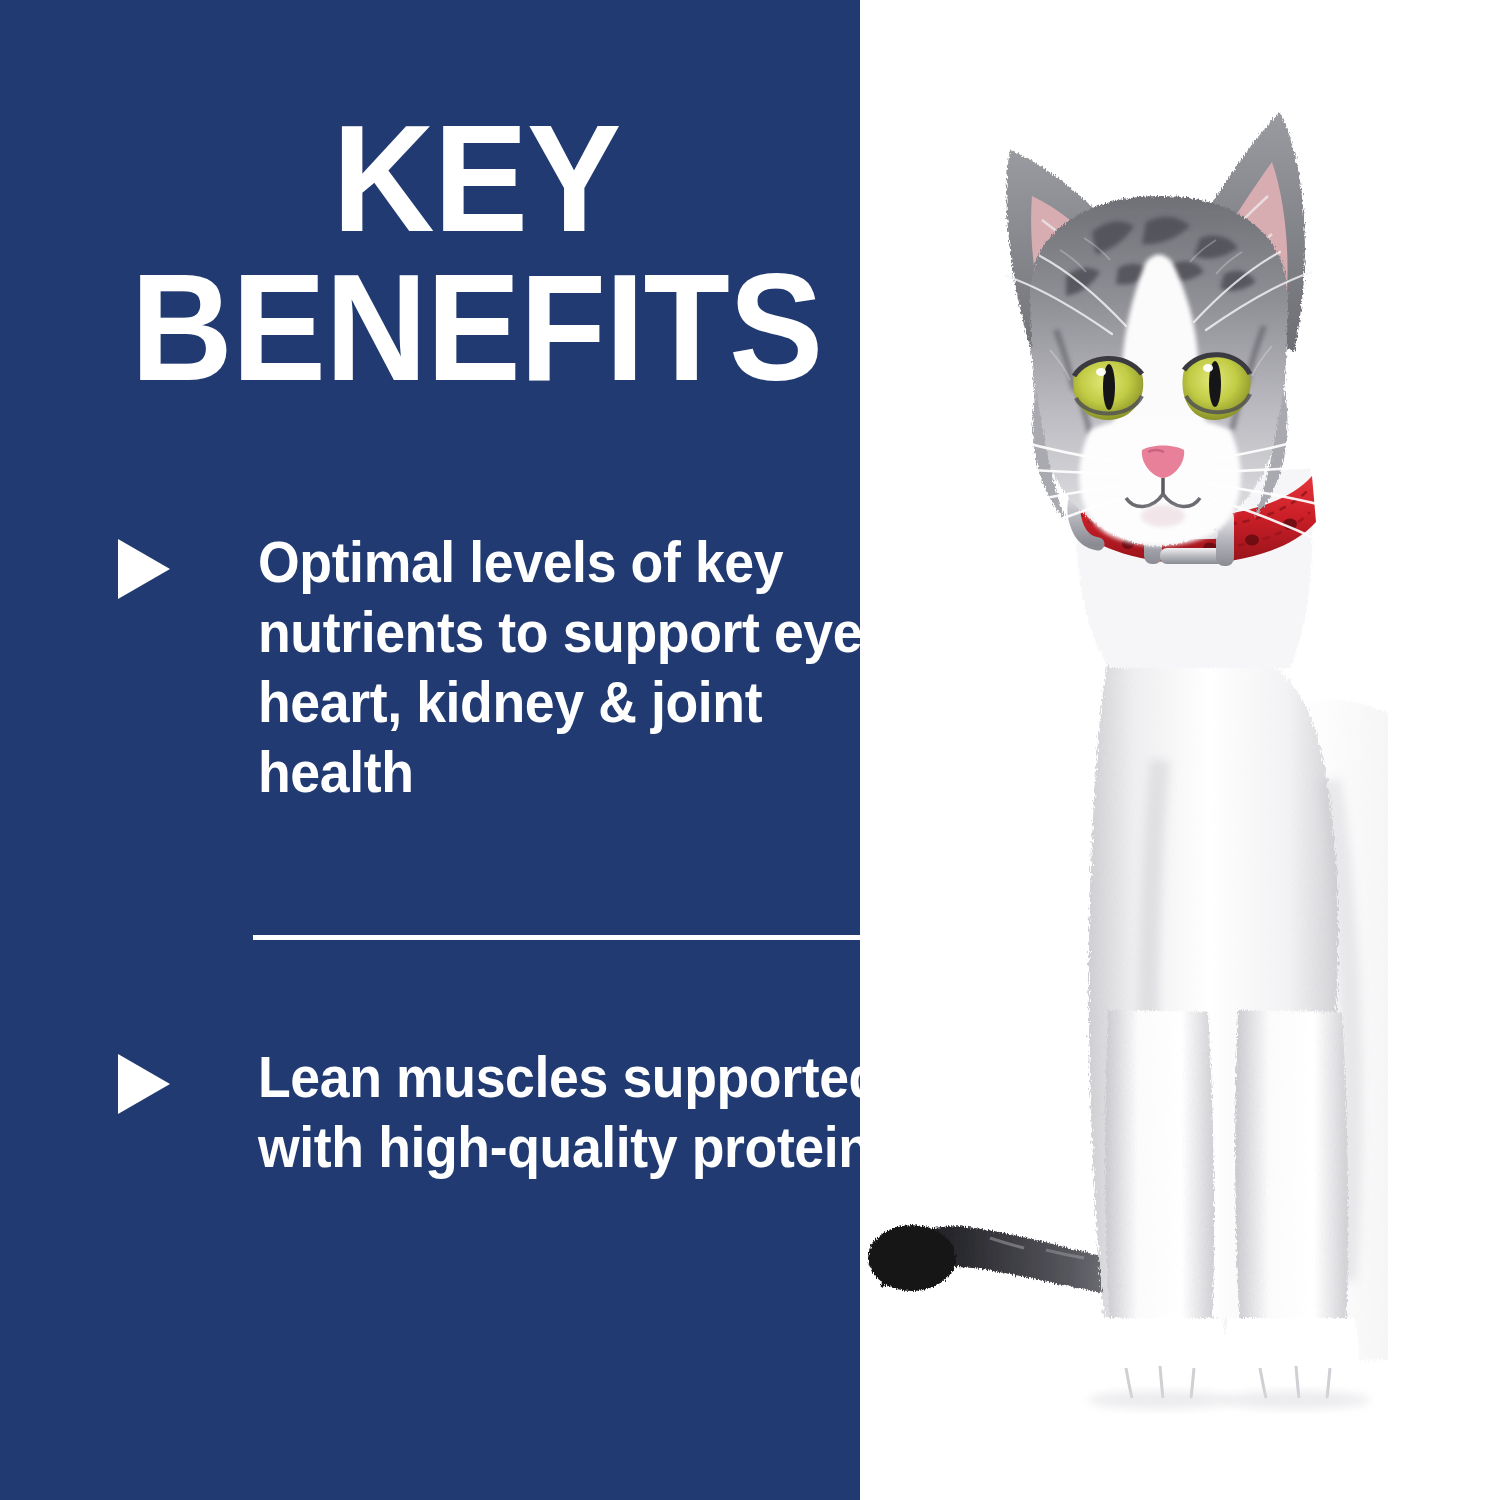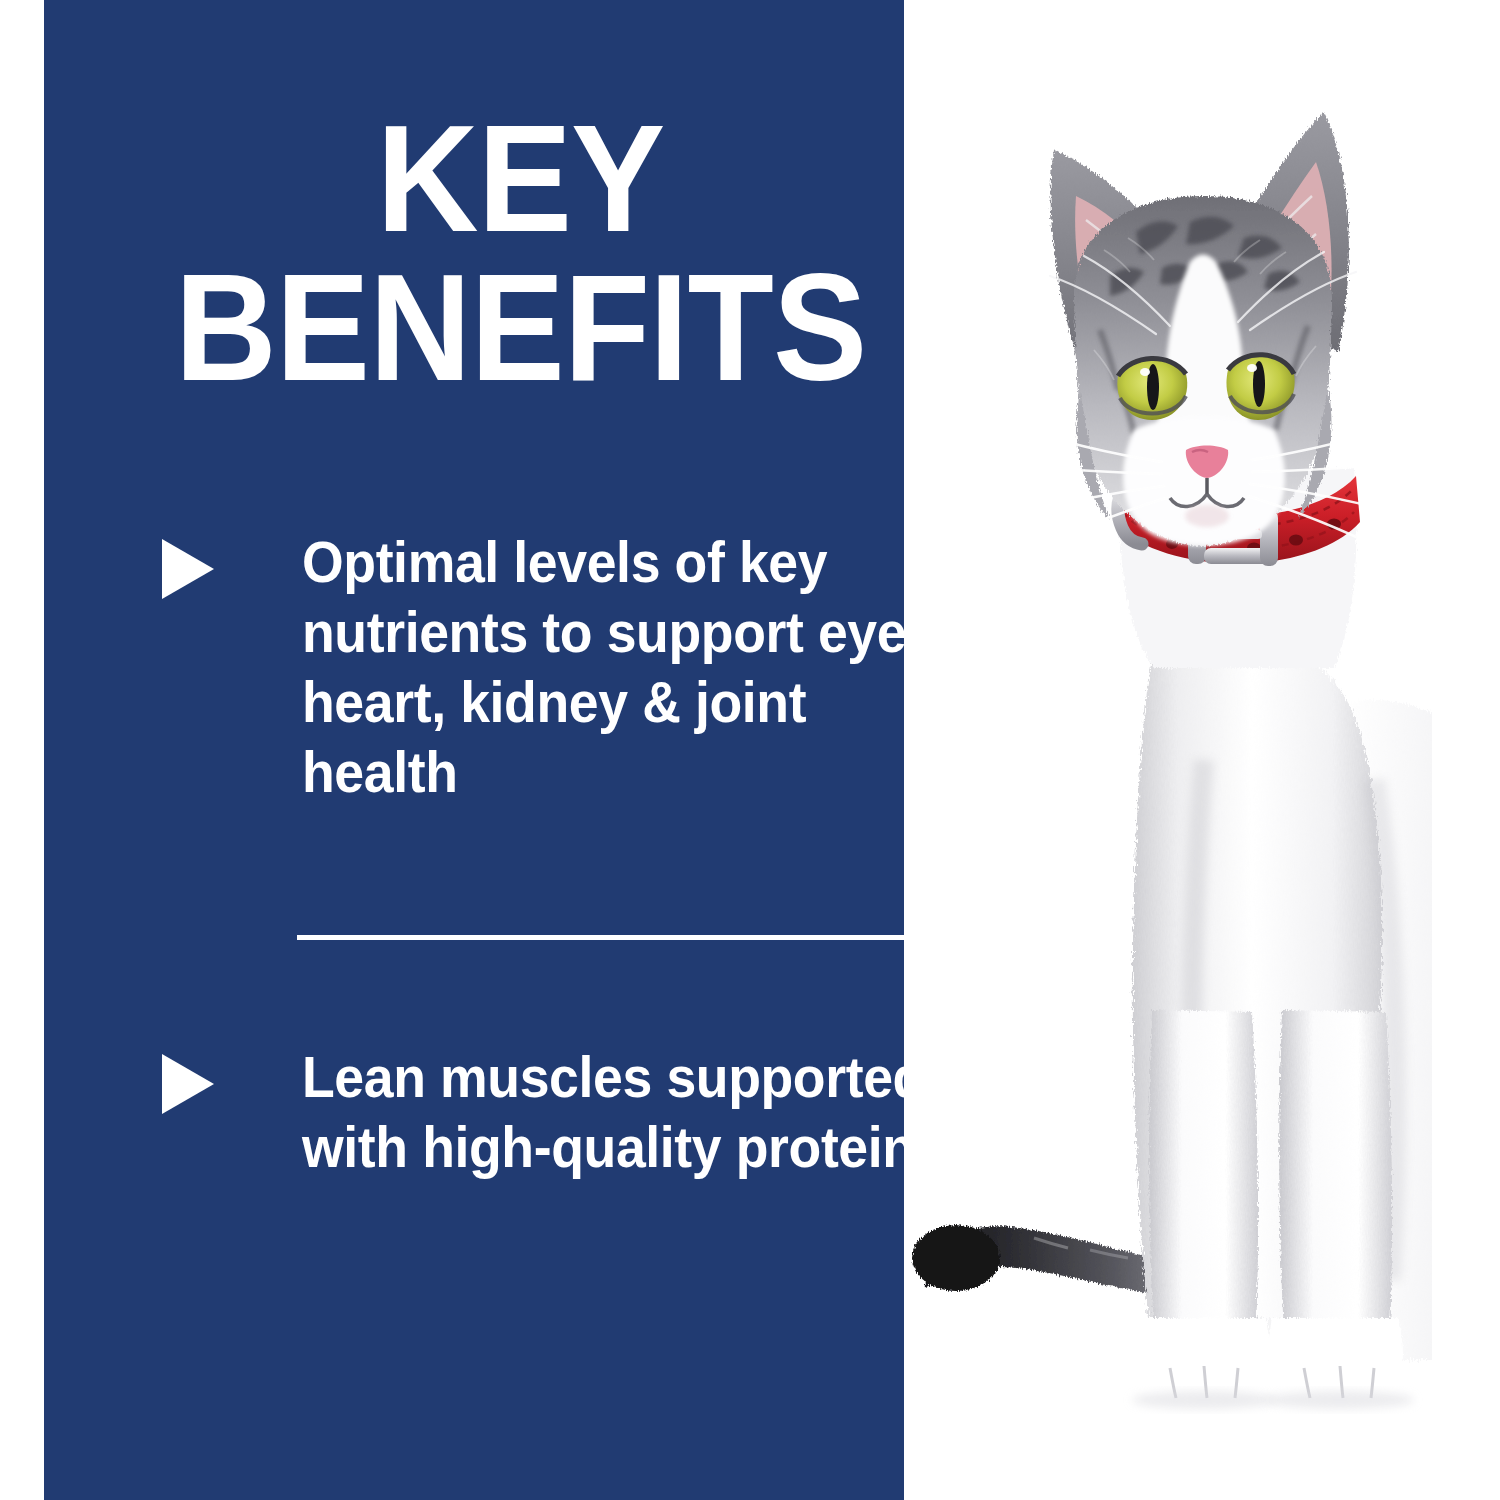--- a/index.html
+++ b/index.html
@@ -2,21 +2,21 @@
 <html><head>
 <meta charset="utf-8">
 <style>
   html,body{margin:0;padding:0;}
   body{
     width:1500px;height:1500px;
     background:#ffffff;
     font-family:"Liberation Sans", sans-serif;
     overflow:hidden;
   }
-  .stage{position:relative;width:1388px;height:1500px;overflow:hidden;background:#be185d;margin-left:44px;}
+  .stage{position:relative;width:1388px;height:1500px;overflow:hidden;background:#be185d;}
 
   
   .panel{
     position:absolute;left:0;top:0;
     width:953px;height:1500px;
     background:#213b72;
   }
 
   
   .heading{

